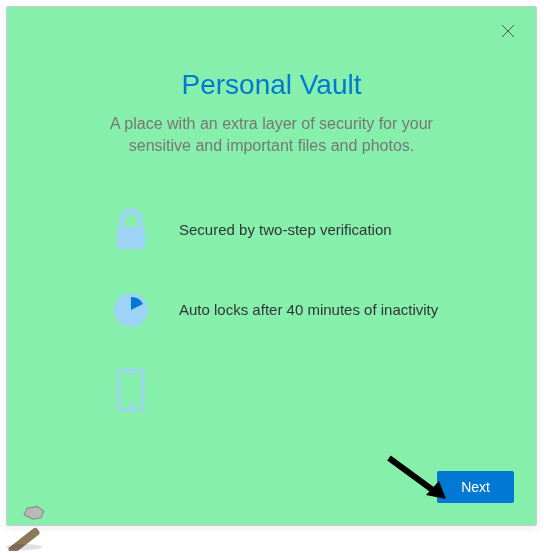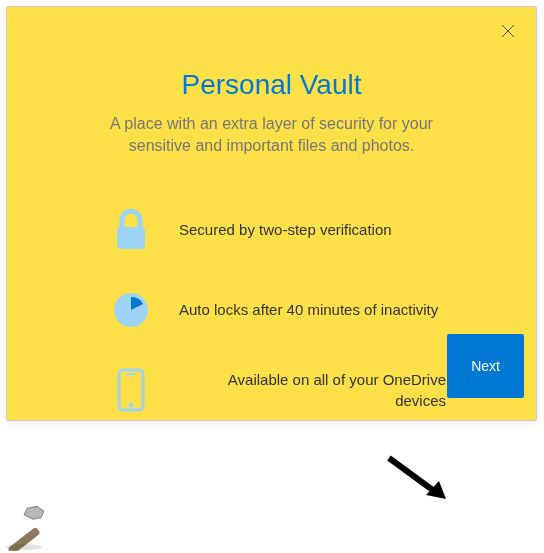--- a/index.html
+++ b/index.html
@@ -8,22 +8,22 @@
       height: 553px;
       font-family: 'Segoe UI', Tahoma, sans-serif;
       background: #fff;
       position: relative;
     }
     .dialog {
       position: absolute;
       top: 6px;
       left: 6px;
       width: 531px;
-      height: 415px;
-      background: #fde047;
+      height: 520px;
+      background: #86efac;
       border: 1px solid #ccc;
       border-radius: 2px;
       box-shadow: 0 2px 8px rgba(0,0,0,0.08);
       padding: 0;
     }
     .close-btn {
       position: absolute;
       top: 12px;
       right: 16px;
       width: 24px;
@@ -51,44 +51,44 @@
       padding: 0 20px;
     }
     .features {
       margin-top: 48px;
       padding: 0 40px 0 50px;
     }
     .feature {
       display: flex;
       align-items: center;
       margin-bottom: 32px;
-      text-align: right;
+      text-align: left;
     }
     .feature-icon {
       width: 48px;
       height: 48px;
       flex-shrink: 0;
       display: flex;
       align-items: center;
       justify-content: center;
       margin-right: 24px;
     }
     .feature-text {
       font-size: 15px;
       color: #333;
       line-height: 1.4;
     }
     .next-btn {
       position: absolute;
       bottom: 22px;
-      right: 12px;
+      right: 22px;
       background: #0078d4;
       color: #fff;
       border: none;
-      padding: 24px 24px;
+      padding: 8px 24px;
       font-size: 14px;
       font-family: inherit;
       cursor: pointer;
       border-radius: 2px;
     }
     .arrow {
       position: absolute;
       bottom: 50px;
       right: 90px;
       pointer-events: none;
@@ -139,21 +139,20 @@
       </div>
 
       <div class="feature">
         <div class="feature-icon">
           <svg width="28" height="44" viewBox="0 0 28 44">
             <rect x="2" y="2" width="24" height="40" rx="4" fill="none" stroke="#9dd3f5" stroke-width="3"></rect>
             <circle cx="14" cy="37" r="2.5" fill="#9dd3f5"></circle>
             <line x1="10" y1="6" x2="18" y2="6" stroke="#9dd3f5" stroke-width="2" stroke-linecap="round"></line>
           </svg>
         </div>
-        <div class="feature-text">Available on all of your OneDrive devices</div>
       </div>
 
     </div>
   </div>
 
   <button class="next-btn">Next</button>
 
 </div>
 
 <svg class="arrow" width="70" height="50" viewBox="0 0 70 50">

